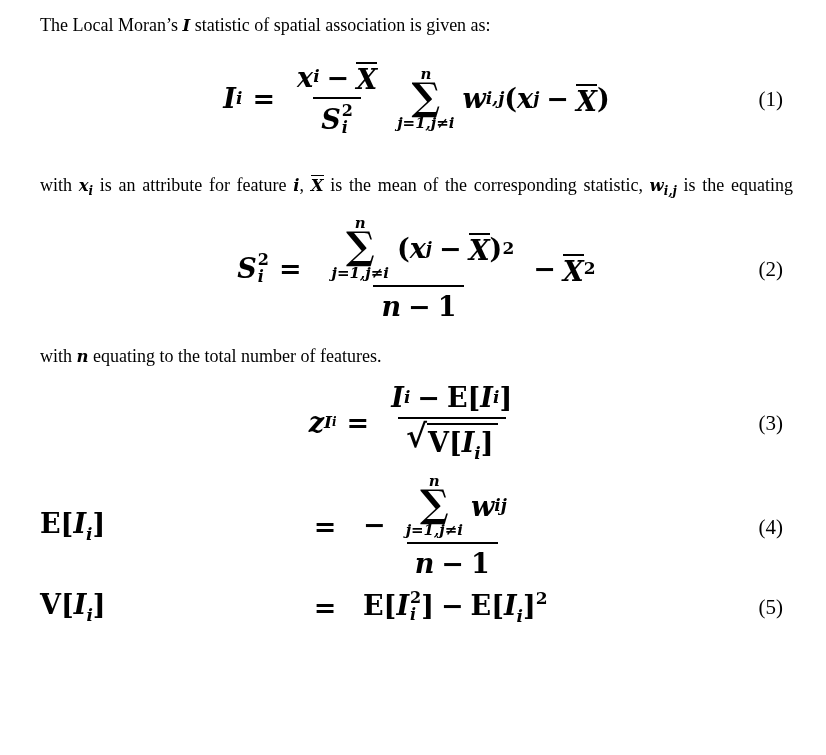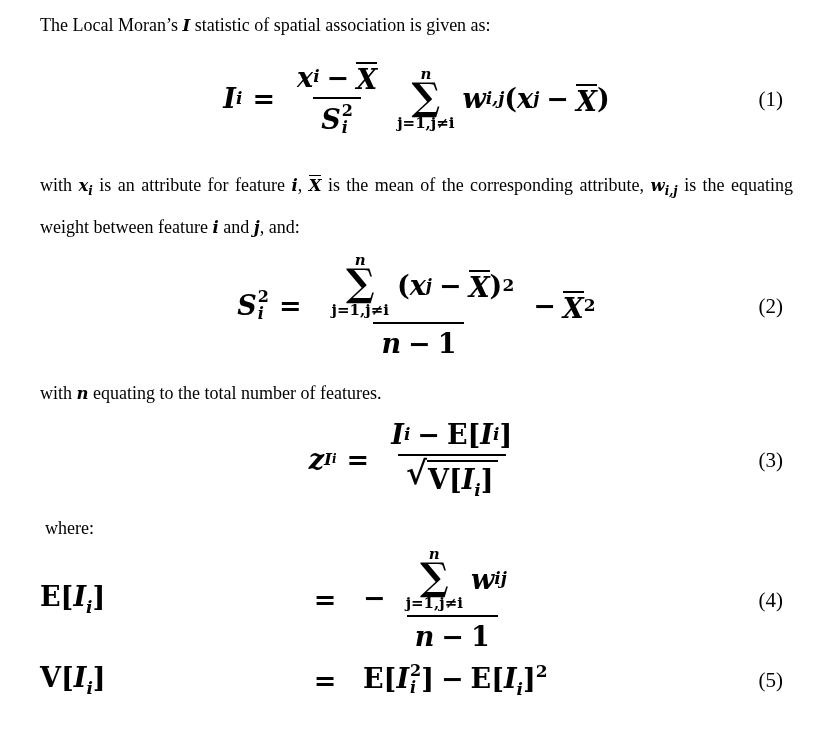--- a/index.html
+++ b/index.html
@@ -58,21 +58,21 @@
   .frac { display: inline-flex; flex-direction: column; align-items: center;
           vertical-align: middle; margin: 0 4px; text-align: center; }
   .frac .fnum { display: inline-flex; align-items: center; padding: 0 8px 4px 8px; }
   .frac .fden { display: inline-flex; align-items: center; border-top: 2.5px solid #000; padding: 4px 8px 0 8px; }
 
   
   .msum { display: inline-flex; flex-direction: column; align-items: center;
           vertical-align: middle; margin: 0 8px; line-height: 1; }
   .msum .top { font-size: 15px; font-style: italic; margin-bottom: -1px; }
   .msum .sig { font-size: 38px; line-height: 0.85; font-style: normal; }
-  .msum .bot { font-size: 15px; margin-top: 3px; }
+  .msum .bot { font-size: 15px; font-style: italic; margin-top: 3px; }
 
   
   .sqrt { display: inline-flex; align-items: flex-start; }
   .sqrt .rad { font-size: 32px; line-height: 1; transform: translateY(-3px); }
   .sqrt .sbody { border-top: 2.5px solid #000; padding: 2px 4px 0 1px; }
 
   
   .bar { display: inline-block; border-top: 2.5px solid #000; padding-top: 2px; line-height: 1.0; }
 
   
@@ -124,22 +124,21 @@
     <span class="mr">(</span>
       <span class="mi">x</span>
       <span class="sb">j</span>
       <span class="op mr">−</span>
       <span class="bar mi">X</span>
       <span class="mr">)</span>
     <span class="eqnum">(1)</span>
   </div>
 
   <div class="ptext p2">
-    <div class="jline justify"><span>with </span><span class="m">x</span><span class="msb">i</span><span> is an attribute for feature </span><span class="m">i</span><span>, </span><span class="m bar-sm">X</span><span> is the mean of the corresponding attribute, </span><span class="m">w</span><span class="msb">i,j</span><span> is the equating</span></div>
-    <div class="jline"><span>weight between feature </span><span class="m">i</span><span> and </span><span class="m">j</span><span>, and:</span></div>
+    <div class="jline justify"><span>with </span><span class="m">x</span><span class="msb">i</span><span> is an attribute for feature </span><span class="m">i</span><span>, </span><span class="m bar-sm">X</span><span> is the mean of the corresponding statistic, </span><span class="m">w</span><span class="msb">i,j</span><span> is the equating</span></div>
   </div>
 
   <div class="eqrow eq2">
     <span class="mi">S</span>
       <span class="ss">
         <span class="srow mr">2</span>
         <span class="srow it">i</span>
       </span>
     <span class="rel mr">=</span>
     <span class="frac">
@@ -191,21 +190,20 @@
       <span class="fden">
         <span class="sqrt">
           <span class="rad mr">√</span>
           <span class="sbody"><span class="mr">V</span><span class="mr">[</span><span class="mi">I</span><span class="sb">i</span><span class="mr">]</span></span>
         </span>
       </span>
     </span>
     <span class="eqnum">(3)</span>
   </div>
 
-  <p class="ptext p5"><span>where:</span></p>
 
   <div class="alignblock">
 
     <div class="eqrow arow eq4">
       <span class="acol1"><span class="mr">E</span><span class="mr">[</span><span class="mi">I</span><span class="sb">i</span><span class="mr">]</span></span>
       <span class="acol2 mr">=</span>
       <span class="acol3">
         <span class="mr">−</span><span class="frac">
           <span class="fnum">
             <span class="msum">

